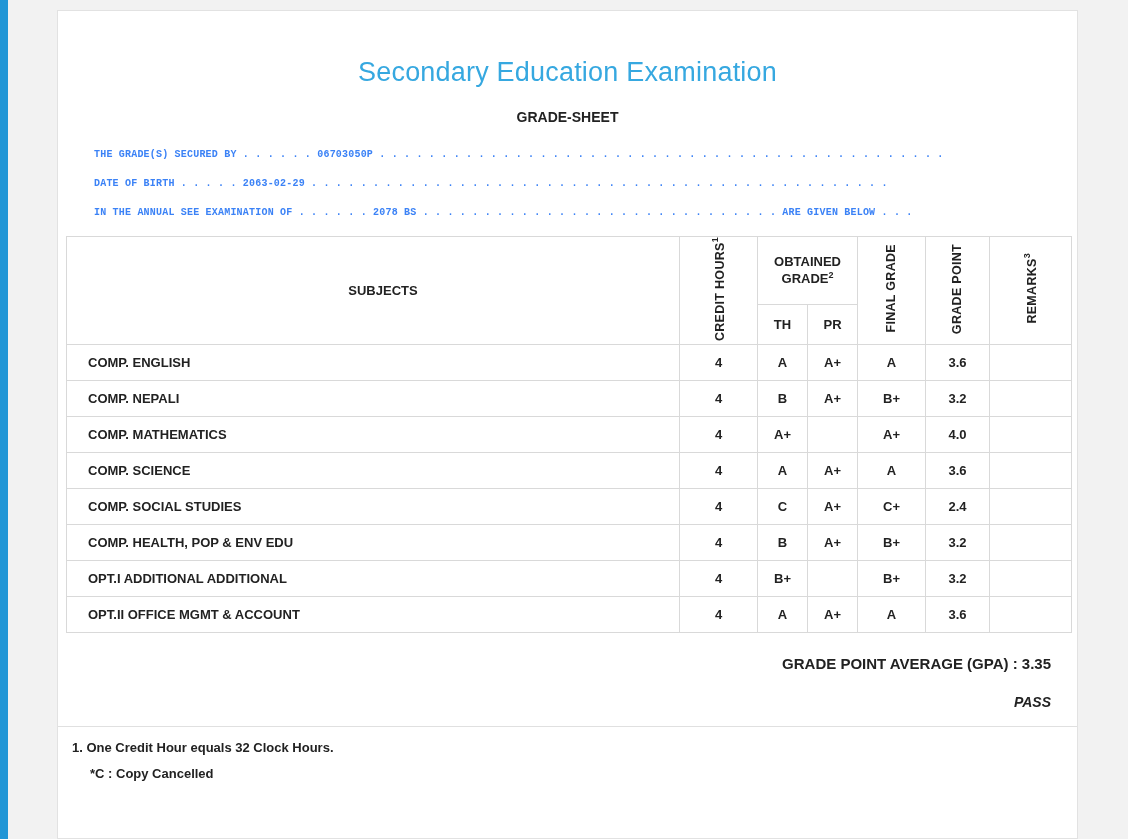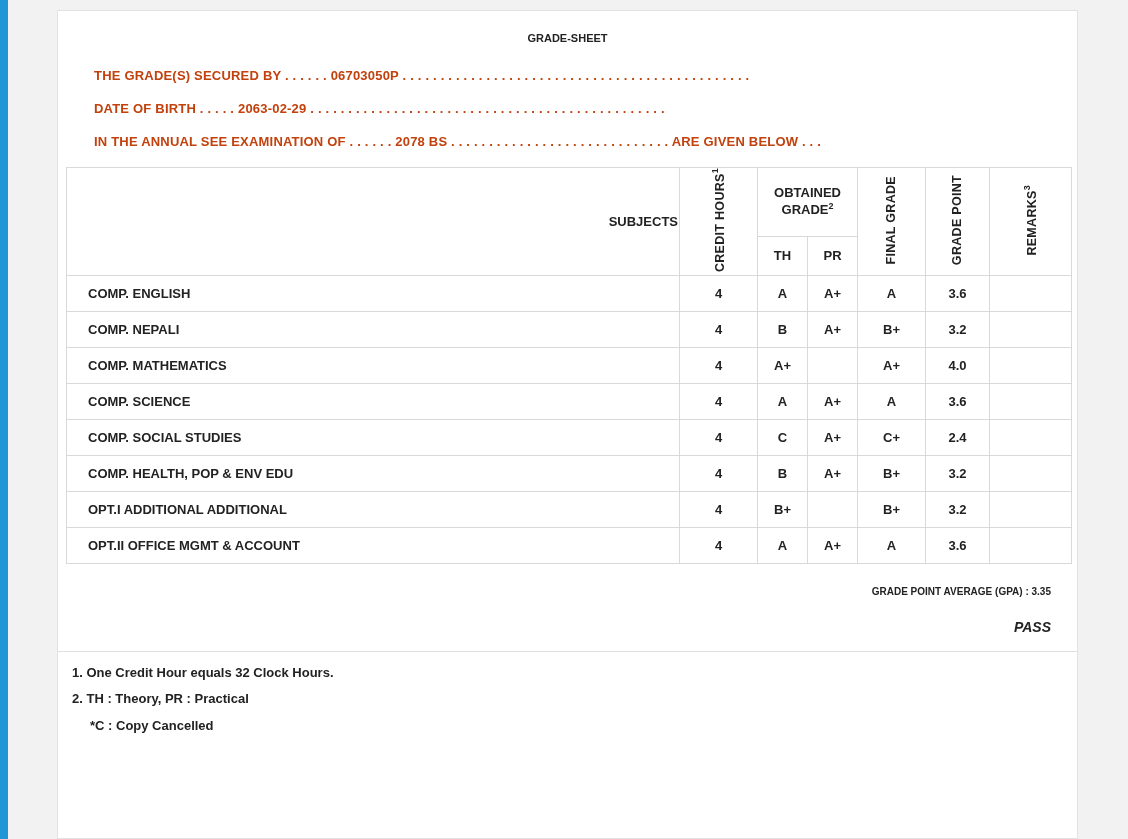--- a/index.html
+++ b/index.html
@@ -44,36 +44,37 @@
     color: #36a8e0;
     font-size: 27px;
     font-weight: normal;
     letter-spacing: 0.2px;
     margin: 47px 0 0 0;
     line-height: 1.1;
   }
   .doc-subtitle {
     text-align: center;
     color: #222;
-    font-size: 11px;
+    font-size: 14px;
     font-weight: bold;
     margin: 21px 0 0 0;
   }
   .meta-block {
     margin: 24px 0 0 0;
     padding: 0 14px 0 28px;
   }
   .meta-line {
-    font-size: 13px;
-    font-weight: bold;
-    color: #c2410c;
+    font-size: 10px;
+    font-weight: bold;
+    color: #3b82f6;
     letter-spacing: 0.2px;
     margin-bottom: 18px;
     white-space: nowrap;
     overflow: hidden;
+    font-family: Liberation Mono, monospace;
   }
   table.grade-table {
     width: 100%;
     border-collapse: collapse;
     margin-top: 10px;
     table-layout: fixed;
   }
   table.grade-table th, table.grade-table td {
     border: 1px solid #d9d9d9;
     font-size: 13px;
@@ -82,21 +83,21 @@
   }
   .col-subject { width: 613px; }
   .col-credit  { width: 78px; }
   .col-th      { width: 50px; }
   .col-pr      { width: 50px; }
   .col-final   { width: 68px; }
   .col-gp      { width: 64px; }
   .col-remarks { width: 82px; }
 
   th.subjects-head {
-    text-align: right;
+    text-align: center;
     padding-left: 21px;
     vertical-align: middle;
     font-size: 13.5px;
     height: 88px;
   }
   th.vert {
     vertical-align: middle;
     text-align: center;
     padding: 0;
   }
@@ -131,21 +132,21 @@
   td.center-cell {
     text-align: center;
     height: 36px;
   }
 
   .summary {
     padding: 22px 18px 4px 0;
     text-align: right;
   }
   .gpa-line {
-    font-size: 10px;
+    font-size: 15px;
     font-weight: bold;
     color: #222;
     margin-bottom: 22px;
   }
   .result-line {
     font-size: 14px;
     font-weight: bold;
     color: #222;
     font-style: italic;
   }
@@ -168,20 +169,21 @@
 </style>
 </head>
 <body>
 
 <div class="page-frame">
   <div class="left-rail"></div>
 
   <div class="sheet">
     <div class="inner">
 
+      <h1 class="doc-title">Secondary Education Examination</h1>
       <div class="doc-subtitle">GRADE-SHEET</div>
 
       <div class="meta-block">
         <div class="meta-line">THE GRADE(S) SECURED BY . . . . . .  06703050P . . . . . . . . . . . . . . . . . . . . . . . . . . . . . . . . . . . . . . . . . . . . . .</div>
         <div class="meta-line">DATE OF BIRTH . . . . .  2063-02-29 . . . . . . . . . . . . . . . . . . . . . . . . . . . . . . . . . . . . . . . . . . . . . . .</div>
         <div class="meta-line">IN THE ANNUAL SEE EXAMINATION OF . . . . . .  2078 BS . . . . . . . . . . . . . . . . . . . . . . . . . . . . . ARE GIVEN BELOW . . .</div>
       </div>
 
       <table class="grade-table">
         <colgroup>
@@ -296,18 +298,17 @@
       <div class="summary">
         <div class="gpa-line">GRADE POINT AVERAGE (GPA) : 3.35</div>
         <div class="result-line">PASS</div>
       </div>
     </div>
 
     <div class="divider"></div>
 
     <div class="notes">
       <div class="note">1. One Credit Hour equals 32 Clock Hours.</div>
-      <div class="note">2. TH : Theory, PR : Practical</div>
       <div class="note indent">*C : Copy Cancelled</div>
 
     </div>
   </div>
 </div>
 
 </body></html>

